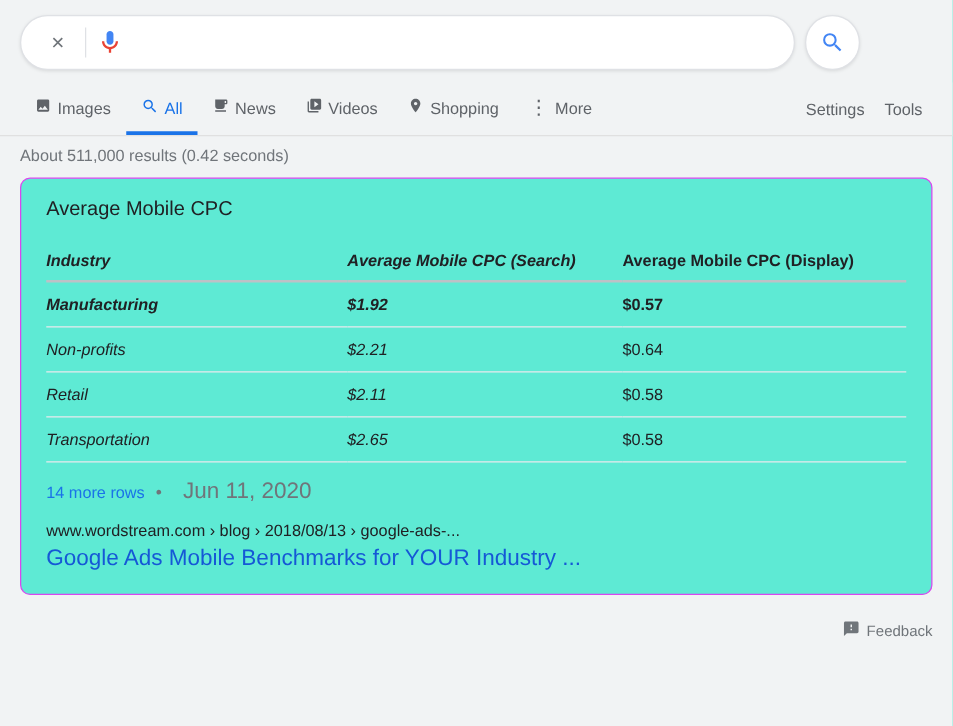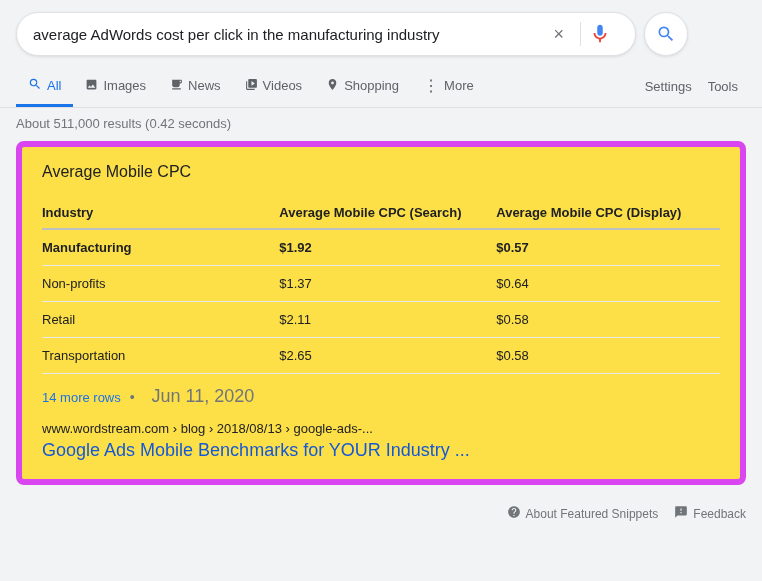--- a/index.html
+++ b/index.html
@@ -119,22 +119,22 @@
 
     
     .results-info {
       padding: 8px 16px 10px 16px;
       font-size: 13px;
       color: #70757a;
     }
 
     
     .snippet-card {
-      background: #fde047;
-      border: 6px solid #d946ef;
+      background: #5eead4;
+      border: 1px solid #d946ef;
       border-radius: 8px;
       margin: 0 16px 12px 16px;
       padding: 16px 20px 12px 20px;
     }
     .snippet-title {
       font-size: 16px;
       color: #202124;
       margin-bottom: 16px;
     }
 
@@ -155,23 +155,25 @@
       padding: 10px 8px 10px 0;
       font-size: 13px;
       border-bottom: 1px solid #e8eaed;
       color: #202124;
     }
     .data-table tr:first-child td {
       font-weight: bold;
     }
     .data-table td:first-child, .data-table th:first-child {
       width: 35%;
+      font-style: italic;
     }
     .data-table td:nth-child(2), .data-table th:nth-child(2) {
       width: 32%;
+      font-style: italic;
     }
     .data-table td:nth-child(3), .data-table th:nth-child(3) {
       width: 33%;
     }
 
     .more-rows-link {
       color: #1a73e8;
       font-size: 13px;
       cursor: pointer;
       text-decoration: none;
@@ -223,53 +225,52 @@
     
     .mic-svg { display: block; }
   </style>
 </head>
 <body>
 
 <div class="page-wrapper">
 
   <div class="search-bar-row">
     <div class="search-box">
-      <span class="search-input-text">average AdWords cost per click in the manufacturing industry</span>
       <span class="search-clear-icon">×</span>
       <div class="search-divider"></div>
 
       <svg class="mic-svg mic-icon" viewBox="0 0 24 24" width="22" height="22" xmlns="http://www.w3.org/2000/svg">
         <path d="M12 14c1.66 0 3-1.34 3-3V5c0-1.66-1.34-3-3-3S9 3.34 9 5v6c0 1.66 1.34 3 3 3z" fill="#4285F4"></path>
         <path d="M17 11c0 2.76-2.24 5-5 5s-5-2.24-5-5H5c0 3.53 2.61 6.43 6 6.92V21h2v-3.08c3.39-.49 6-3.39 6-6.92h-2z" fill="#EA4335"></path>
       </svg>
     </div>
 
     <div class="search-icon-btn">
       <svg xmlns="http://www.w3.org/2000/svg" viewBox="0 0 24 24" width="20" height="20">
         <path d="M15.5 14h-.79l-.28-.27A6.471 6.471 0 0 0 16 9.5 6.5 6.5 0 1 0 9.5 16c1.61 0 3.09-.59 4.23-1.57l.27.28v.79l5 4.99L20.49 19l-4.99-5zm-6 0C7.01 14 5 11.99 5 9.5S7.01 5 9.5 5 14 7.01 14 9.5 11.99 14 9.5 14z" fill="#4285F4"></path>
       </svg>
     </div>
   </div>
 
   <div class="nav-tabs-row">
+    <div class="nav-tab">
+      <span class="nav-tab-icon">
+        <svg xmlns="http://www.w3.org/2000/svg" width="13" height="13" viewBox="0 0 24 24">
+          <path d="M21 19V5c0-1.1-.9-2-2-2H5c-1.1 0-2 .9-2 2v14c0 1.1.9 2 2 2h14c1.1 0 2-.9 2-2zM8.5 13.5l2.5 3.01L14.5 12l4.5 6H5l3.5-4.5z" fill="#5f6368"></path>
+        </svg>
+      </span>
+      <span>Images</span>
+    </div>
     <div class="nav-tab active">
       <span class="nav-tab-icon">
         <svg xmlns="http://www.w3.org/2000/svg" width="14" height="14" viewBox="0 0 24 24">
           <path d="M15.5 14h-.79l-.28-.27A6.471 6.471 0 0 0 16 9.5 6.5 6.5 0 1 0 9.5 16c1.61 0 3.09-.59 4.23-1.57l.27.28v.79l5 4.99L20.49 19l-4.99-5zm-6 0C7.01 14 5 11.99 5 9.5S7.01 5 9.5 5 14 7.01 14 9.5 11.99 14 9.5 14z" fill="#1a73e8"></path>
         </svg>
       </span>
       <span>All</span>
-    </div>
-    <div class="nav-tab">
-      <span class="nav-tab-icon">
-        <svg xmlns="http://www.w3.org/2000/svg" width="13" height="13" viewBox="0 0 24 24">
-          <path d="M21 19V5c0-1.1-.9-2-2-2H5c-1.1 0-2 .9-2 2v14c0 1.1.9 2 2 2h14c1.1 0 2-.9 2-2zM8.5 13.5l2.5 3.01L14.5 12l4.5 6H5l3.5-4.5z" fill="#5f6368"></path>
-        </svg>
-      </span>
-      <span>Images</span>
     </div>
     <div class="nav-tab">
       <span class="nav-tab-icon">
         <svg xmlns="http://www.w3.org/2000/svg" width="13" height="13" viewBox="0 0 24 24">
           <path d="M20 3H4v10c0 2.21 1.79 4 4 4h6c2.21 0 4-1.79 4-4v-3h2c1.11 0 2-.89 2-2V5c0-1.11-.89-2-2-2zm0 5h-2V5h2v3zM4 19h16v2H4z" fill="#5f6368"></path>
         </svg>
       </span>
       <span>News</span>
     </div>
     <div class="nav-tab">
@@ -315,21 +316,21 @@
         </tr>
       </thead>
       <tbody>
         <tr class="table-row">
           <td>Manufacturing</td>
           <td>$1.92</td>
           <td>$0.57</td>
         </tr>
         <tr class="table-row">
           <td>Non-profits</td>
-          <td>$1.37</td>
+          <td>$2.21</td>
           <td>$0.64</td>
         </tr>
         <tr class="table-row">
           <td>Retail</td>
           <td>$2.11</td>
           <td>$0.58</td>
         </tr>
         <tr class="table-row">
           <td>Transportation</td>
           <td>$2.65</td>
@@ -345,28 +346,20 @@
     </div>
 
     <div class="source-url">www.wordstream.com › blog › 2018/08/13 › google-ads-...</div>
     <a class="source-link" href="#">Google Ads Mobile Benchmarks for YOUR Industry ...</a>
   </div>
 
   <div class="snippet-footer">
     <div class="footer-item">
       <span class="footer-icon">
         <svg xmlns="http://www.w3.org/2000/svg" width="14" height="14" viewBox="0 0 24 24">
-          <path d="M12 2C6.48 2 2 6.48 2 12s4.48 10 10 10 10-4.48 10-10S17.52 2 12 2zm1 17h-2v-2h2v2zm2.07-7.75l-.9.92C13.45 12.9 13 13.5 13 15h-2v-.5c0-1.1.45-2.1 1.17-2.83l1.24-1.26c.37-.36.59-.86.59-1.41 0-1.1-.9-2-2-2s-2 .9-2 2H8c0-2.21 1.79-4 4-4s4 1.79 4 4c0 .88-.36 1.68-.93 2.25z" fill="#70757a"></path>
-        </svg>
-      </span>
-      <span>About Featured Snippets</span>
-    </div>
-    <div class="footer-item">
-      <span class="footer-icon">
-        <svg xmlns="http://www.w3.org/2000/svg" width="14" height="14" viewBox="0 0 24 24">
           <path d="M20 2H4c-1.1 0-1.99.9-1.99 2L2 22l4-4h14c1.1 0 2-.9 2-2V4c0-1.1-.9-2-2-2zm-7 12h-2v-2h2v2zm0-4h-2V6h2v4z" fill="#70757a"></path>
         </svg>
       </span>
       <span>Feedback</span>
     </div>
   </div>
 
 </div>
 
 </body></html>

